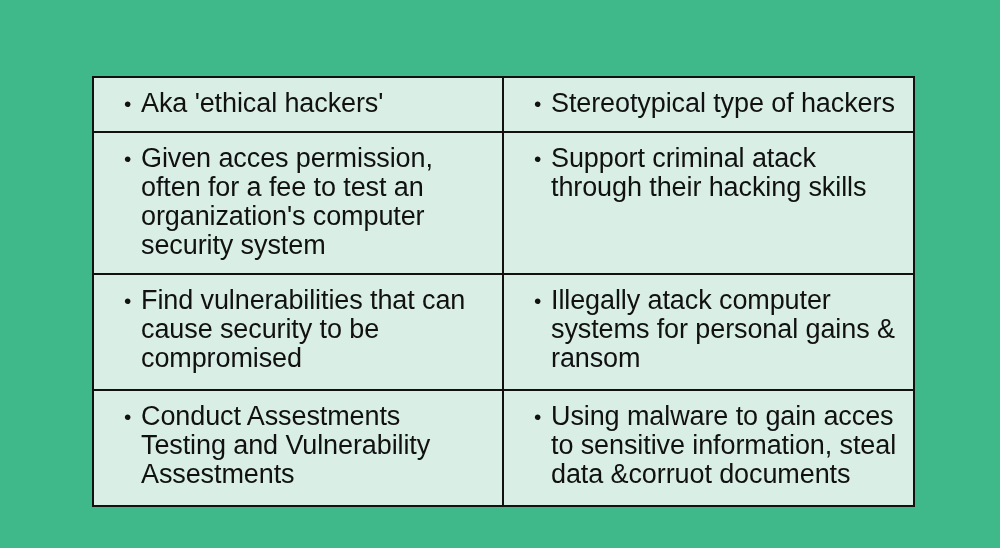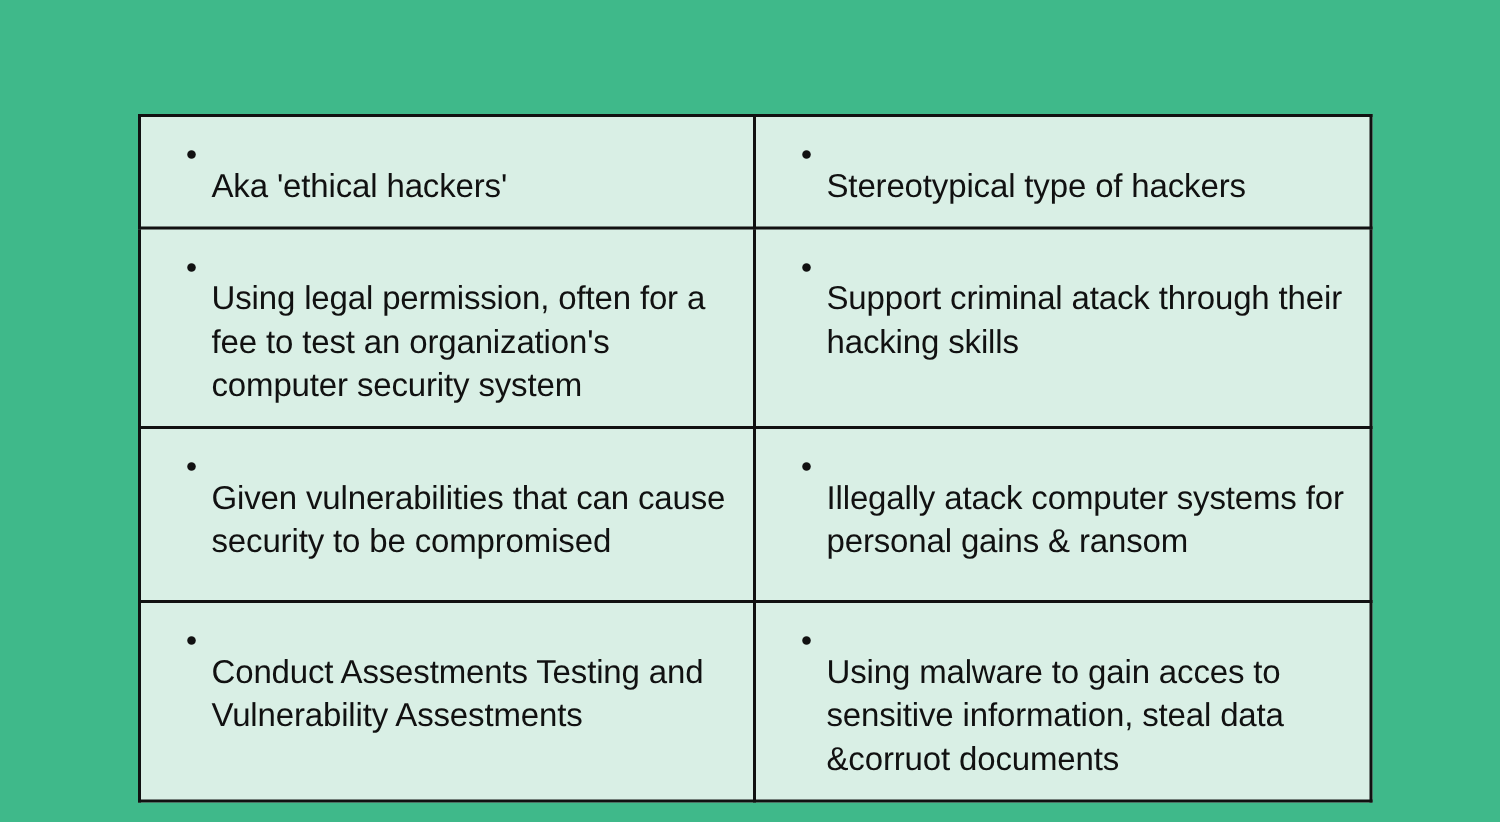--- a/index.html
+++ b/index.html
@@ -50,25 +50,24 @@
     width: 17px;
     color: #111111;
     font-size: 21px;
     line-height: 29px;
     text-align: left;
     user-select: none;
   }
   .bullet-text {
     flex: 1 1 auto;
     color: #111111;
-    font-size: 22px;
+    font-size: 27px;
     line-height: 29px;
     letter-spacing: -0.1px;
     word-wrap: break-word;
-    margin-top: 20px;
   }
   
   .row-1 .cell-inner { min-height: 46px; }
   .row-2 .cell-inner { min-height: 114px; }
   .row-3 .cell-inner { min-height: 114px; }
   .row-4 .cell-inner { min-height: 114px; }
 </style>
 </head>
 <body style="background: rgb(63, 185, 138);">
 
@@ -89,36 +88,36 @@
             <span class="bullet">•</span>
             <span class="bullet-text">Stereotypical type of hackers</span>
           </div>
         </td>
       </tr>
 
       <tr class="row-2">
         <td class="col-left">
           <div class="cell-inner">
             <span class="bullet">•</span>
-            <span class="bullet-text">Using legal permission, often for a fee to test an organization's computer security system</span>
+            <span class="bullet-text">Given acces permission, often for a fee to test an organization's computer security system</span>
           </div>
         </td>
         <td class="col-right">
           <div class="cell-inner">
             <span class="bullet">•</span>
             <span class="bullet-text">Support criminal atack through their hacking skills</span>
           </div>
         </td>
       </tr>
 
       <tr class="row-3">
         <td class="col-left">
           <div class="cell-inner">
             <span class="bullet">•</span>
-            <span class="bullet-text">Given vulnerabilities that can cause security to be compromised</span>
+            <span class="bullet-text">Find vulnerabilities that can cause security to be compromised</span>
           </div>
         </td>
         <td class="col-right">
           <div class="cell-inner">
             <span class="bullet">•</span>
             <span class="bullet-text">Illegally atack computer systems for personal gains &amp; ransom</span>
           </div>
         </td>
       </tr>
 

